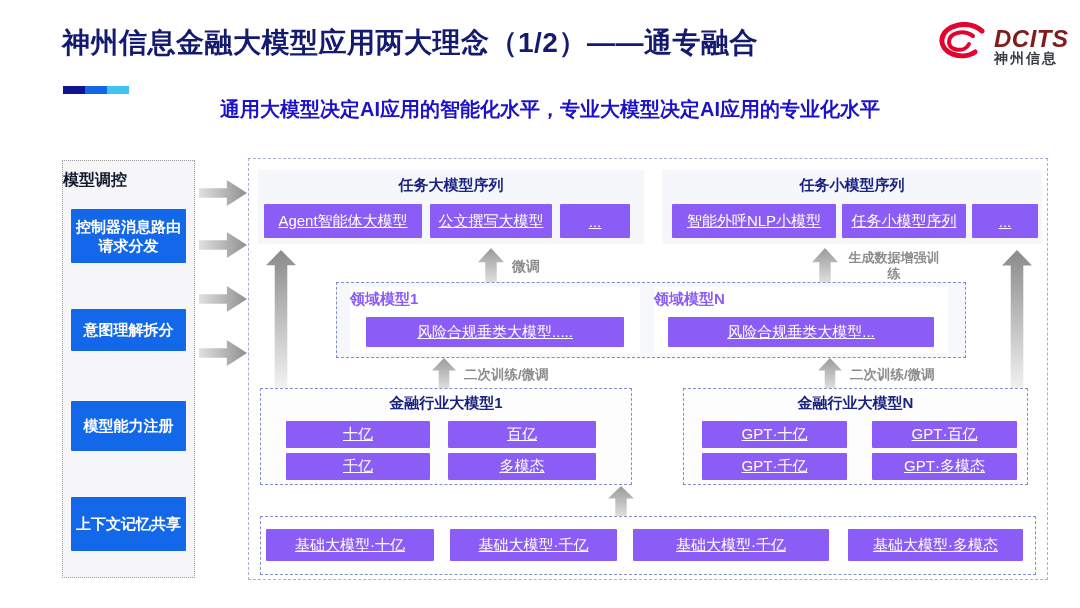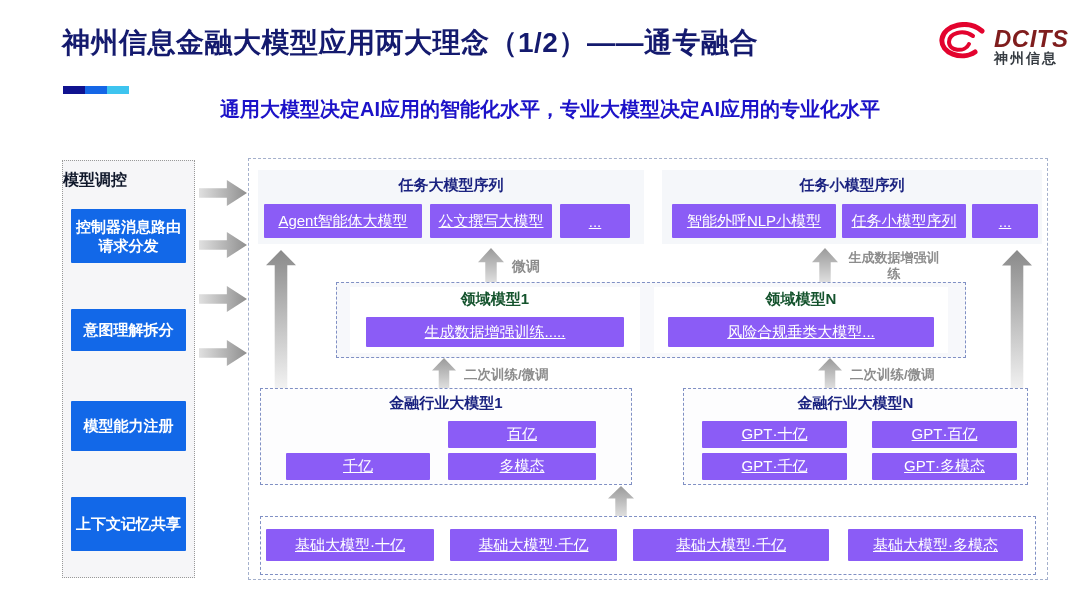--- a/index.html
+++ b/index.html
@@ -43,21 +43,21 @@
   .sec-task-large{left:258px;top:170px;width:386px;height:74px;}
   .sec-task-small{left:662px;top:170px;width:380px;height:74px;}
   .sec-title{position:absolute;left:0;top:6px;width:100%;text-align:center;font-size:15px;font-weight:bold;color:#1B2380;}
   .blue-btn{position:absolute;background:#8b5cf6;color:#ffffff;font-size:15px;font-weight:500;display:flex;align-items:center;justify-content:center;border-radius:1px;white-space:nowrap;text-decoration:underline;}
 
   
   .domain-frame{position:absolute;left:336px;top:282px;width:630px;height:76px;border:1px dashed #8090c4;box-sizing:border-box;background:#f7f8fb;}
   .domain-box{position:absolute;top:287px;height:66px;background:#ffffff;}
   .domain-left{left:350px;width:290px;}
   .domain-right{left:654px;width:294px;}
-  .domain-title{position:absolute;left:0;top:3px;width:100%;text-align:center;font-size:15px;font-weight:bold;color:#14532d;}
+  .domain-title{position:absolute;left:0;top:3px;width:100%;font-size:15px;font-weight:bold;color:#8b5cf6;}
 
   
   .industry-frame{position:absolute;top:388px;height:97px;border:1px dashed #8090c4;box-sizing:border-box;background:#fdfdfe;}
   .industry-left{left:260px;width:372px;}
   .industry-right{left:683px;width:345px;}
   .ind-title{position:absolute;left:0;top:5px;width:100%;text-align:center;font-size:15px;font-weight:bold;color:#1B2380;}
 
   
   .base-frame{position:absolute;left:260px;top:516px;width:776px;height:59px;border:1px dashed #8090c4;box-sizing:border-box;background:#ffffff;}
 </style>
@@ -121,34 +121,35 @@
   <div class="arrow-up small" style="left:812px;top:248px;"></div>
   <div class="gray-label" style="left:846px;top:250px;width:96px;text-align:center;font-size:13px;line-height:1.25;">生成数据增强训练</div>
 
   <div class="arrow-tall tall-left"></div>
   <div class="arrow-tall tall-right"></div>
 
   <div class="domain-frame"></div>
   <div class="domain-box domain-left">
     <div class="domain-title">领域模型1</div>
   </div>
-  <div class="blue-btn" style="left:366px;top:317px;width:258px;height:30px;">生成数据增强训练.....</div>
+  <div class="blue-btn" style="left:366px;top:317px;width:258px;height:30px;">风险合规垂类大模型.....</div>
   <div class="domain-box domain-right">
     <div class="domain-title">领域模型N</div>
   </div>
   <div class="blue-btn" style="left:668px;top:317px;width:266px;height:30px;">风险合规垂类大模型...</div>
 
   <div class="arrow-up small" style="left:432px;top:358px;width:24px;height:30px;"></div>
   <div class="gray-label" style="left:464px;top:366px;font-size:13.5px;">二次训练/微调</div>
   <div class="arrow-up small" style="left:818px;top:358px;width:24px;height:30px;"></div>
   <div class="gray-label" style="left:850px;top:366px;font-size:13.5px;">二次训练/微调</div>
 
   <div class="industry-frame industry-left">
     <div class="ind-title">金融行业大模型1</div>
   </div>
+  <div class="blue-btn" style="left:286px;top:421px;width:144px;height:27px;">十亿</div>
   <div class="blue-btn" style="left:286px;top:453px;width:144px;height:27px;">千亿</div>
   <div class="blue-btn" style="left:448px;top:421px;width:148px;height:27px;">百亿</div>
   <div class="blue-btn" style="left:448px;top:453px;width:148px;height:27px;">多模态</div>
 
   <div class="industry-frame industry-right">
     <div class="ind-title">金融行业大模型N</div>
   </div>
   <div class="blue-btn" style="left:702px;top:421px;width:145px;height:27px;">GPT·十亿</div>
   <div class="blue-btn" style="left:872px;top:421px;width:145px;height:27px;">GPT·百亿</div>
   <div class="blue-btn" style="left:702px;top:453px;width:145px;height:27px;">GPT·千亿</div>

